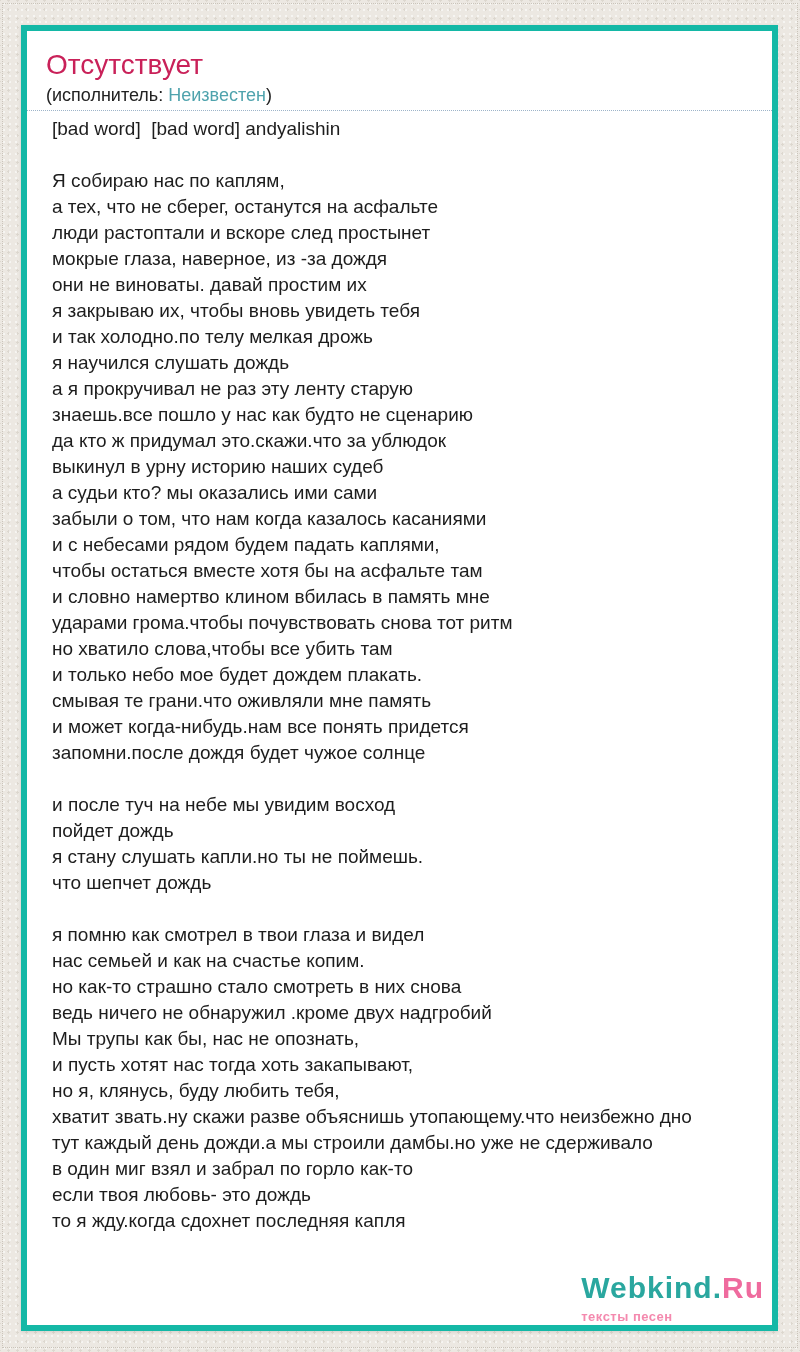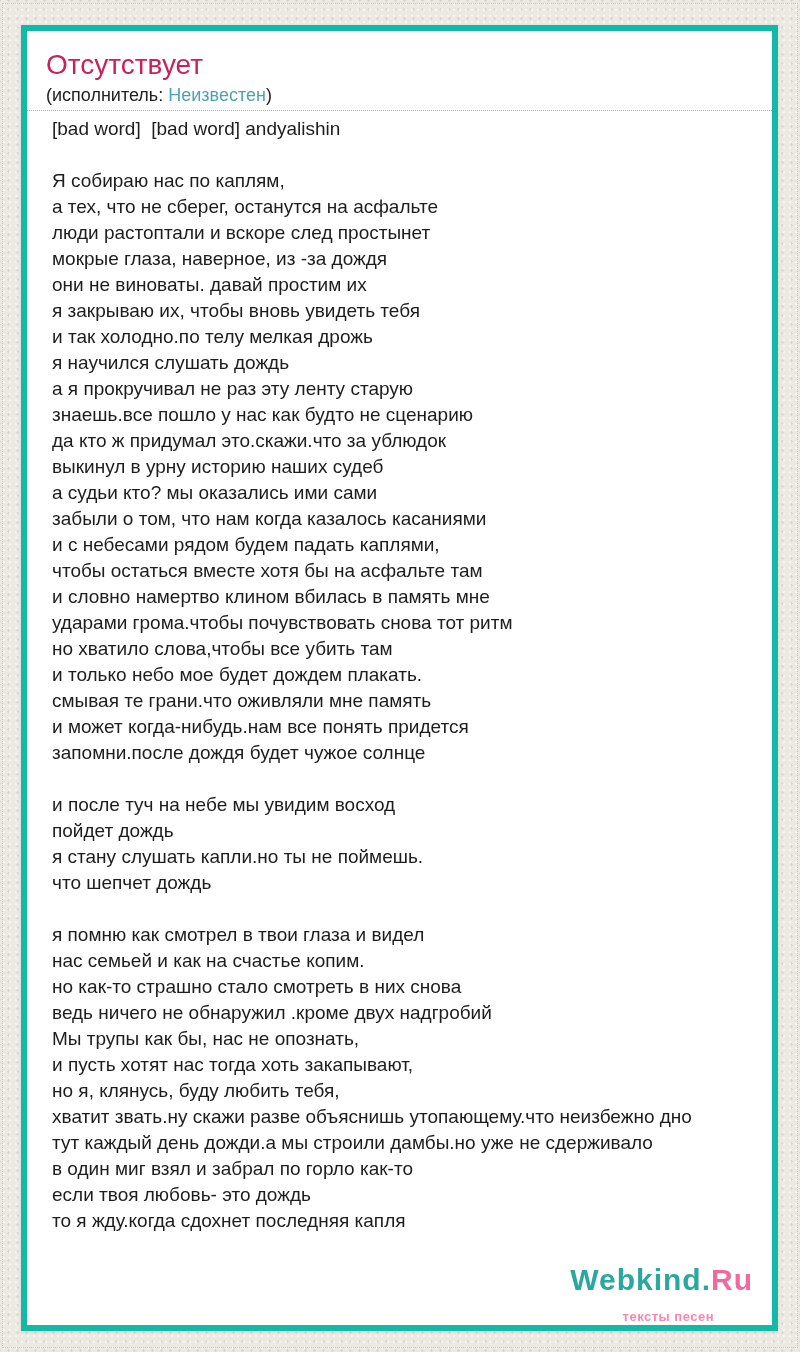--- a/index.html
+++ b/index.html
@@ -60,40 +60,39 @@
     margin-left: 6px;
   }
   .line {
     min-height: 26px;
     line-height: 26px;
     white-space: pre-wrap;
   }
   .stanza { margin-top: 26px; }
   .logo {
     position: absolute;
-    right: 19px; bottom: 2px;
-    text-align: right;
+    right: 8px; bottom: 2px;
     cursor: pointer;
   }
   .logo-main {
     font-size: 30px;
     line-height: 28px;
     font-weight: bold;
     letter-spacing: 1px;
   }
   .logo-brand { color: #2aa79f; }
   .logo-tld { color: #ef6b9e; }
   .logo-tagline {
     font-size: 13px;
     line-height: 13px;
     font-weight: bold;
     letter-spacing: 0.5px;
     color: #f489ae;
     padding-right: 39px;
-    margin-top: 16px;
+    margin-top: 8px;
   }
 </style>
 </head>
 <body>
 
 <div class="stitch-border"></div>
 
 <div class="card">
 
   <div class="header">

